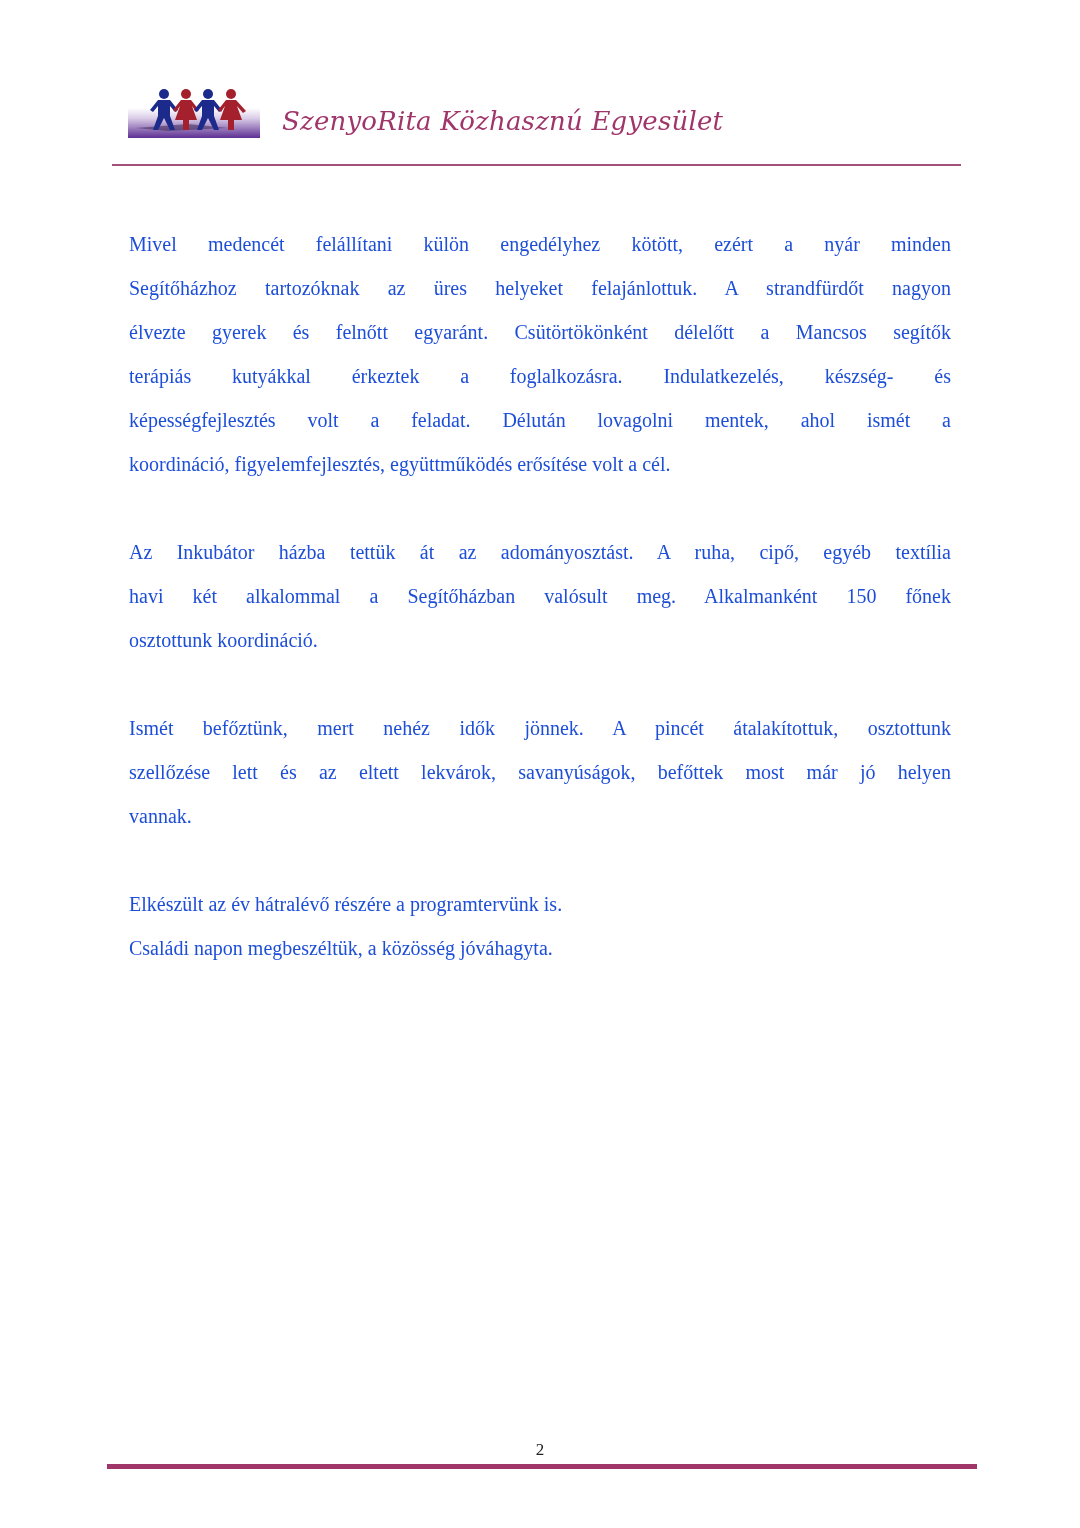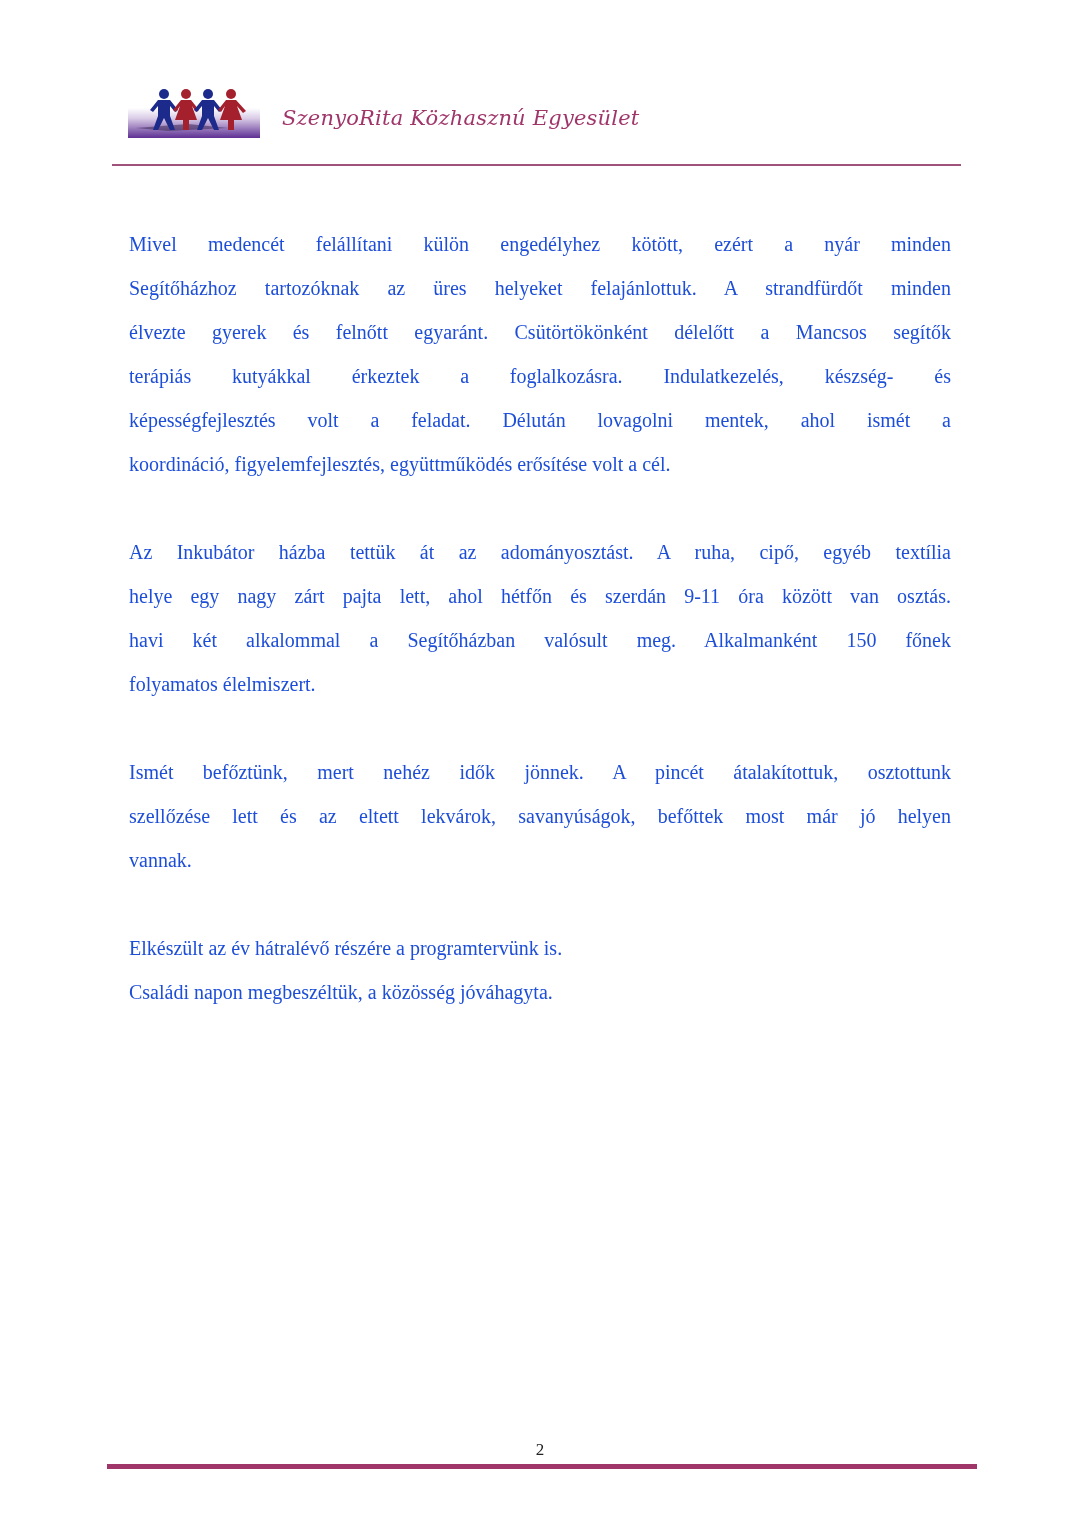--- a/index.html
+++ b/index.html
@@ -3,21 +3,21 @@
   <meta charset="utf-8">
   <style>
     html, body { margin: 0; padding: 0; background: #ffffff; }
     body { width: 1080px; height: 1528px; position: relative; overflow: hidden; }
     .page { position: absolute; left: 0; top: 0; width: 1080px; height: 1528px; background: #fff; }
 
     .logo { position: absolute; left: 128px; top: 84px; width: 132px; height: 56px; }
     .header-title {
       position: absolute; left: 282px; top: 106px;
       font-family: "DejaVu Serif", serif; font-style: italic;
-      font-size: 21px; color: #a0356a; letter-spacing: 0.2px;
+      font-size: 26px; color: #a0356a; letter-spacing: 0.2px;
       white-space: nowrap;
     }
     .header-rule { position: absolute; left: 112px; top: 164px; width: 849px; height: 2px; background: #a0527a; }
 
     .body-text {
       position: absolute; left: 129px; top: 222px; width: 822px;
       font-family: "Liberation Serif", serif; font-size: 20px; line-height: 44px;
       color: #1d4ed8;
     }
     .para { margin: 0; text-align: justify; }
@@ -67,32 +67,31 @@
       <path d="M98 16 H108 L118 27 L115 29 L109 22 L114 36 L106 36 L106 46 L100 46 L100 36 L92 36 L97 22 L93 28 L90 26 Z"></path>
     </g>
   </svg>
 
   <div class="header-title">SzenyoRita Közhasznú Egyesület</div>
   <div class="header-rule"></div>
 
   <div class="body-text">
     <div class="para">
       <span class="line">Mivel medencét felállítani külön engedélyhez kötött, ezért a nyár minden</span>
-      <span class="line">Segítőházhoz tartozóknak az üres helyeket felajánlottuk. A strandfürdőt minden</span>
+      <span class="line">Segítőházhoz tartozóknak az üres helyeket felajánlottuk. A strandfürdőt nagyon</span>
       <span class="line">élvezte gyerek és felnőtt egyaránt. Csütörtökönként délelőtt a Mancsos segítők</span>
       <span class="line">terápiás kutyákkal érkeztek a foglalkozásra. Indulatkezelés, készség- és</span>
       <span class="line">képességfejlesztés volt a feladat. Délután lovagolni mentek, ahol ismét a</span>
       <span class="line last">koordináció, figyelemfejlesztés, együttműködés erősítése volt a cél.</span>
     </div>
     <div class="gap"></div>
     <div class="para">
       <span class="line">Az Inkubátor házba tettük át az adományosztást. A ruha, cipő, egyéb textília</span>
-      <span class="line">helye egy nagy zárt pajta lett, ahol hétfőn és szerdán 9-11 óra között van osztás.</span>
       <span class="line">havi két alkalommal a Segítőházban valósult meg. Alkalmanként 150 főnek</span>
-      <span class="line last">folyamatos élelmiszert.</span>
+      <span class="line last">osztottunk koordináció.</span>
     </div>
     <div class="gap"></div>
     <div class="para">
       <span class="line">Ismét befőztünk, mert nehéz idők jönnek. A pincét átalakítottuk, osztottunk</span>
       <span class="line">szellőzése lett és az eltett lekvárok, savanyúságok, befőttek most már jó helyen</span>
       <span class="line last">vannak.</span>
     </div>
     <div class="gap"></div>
     <div class="para">
       <span class="line last">Elkészült az év hátralévő részére a programtervünk is.</span>

